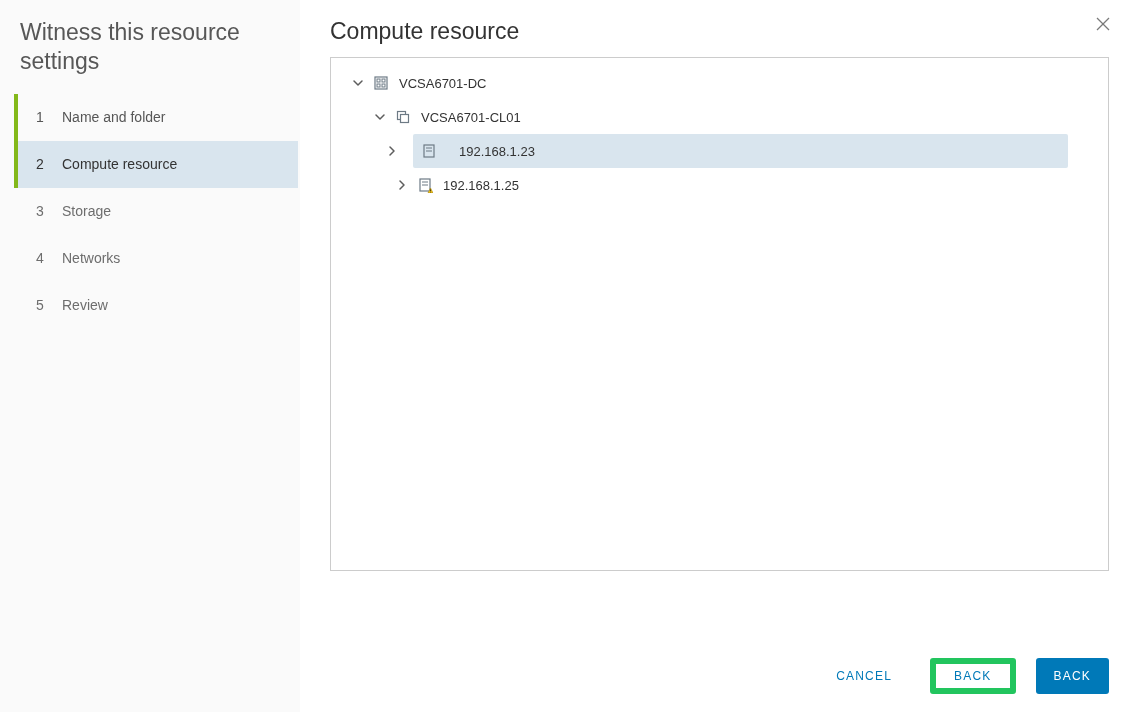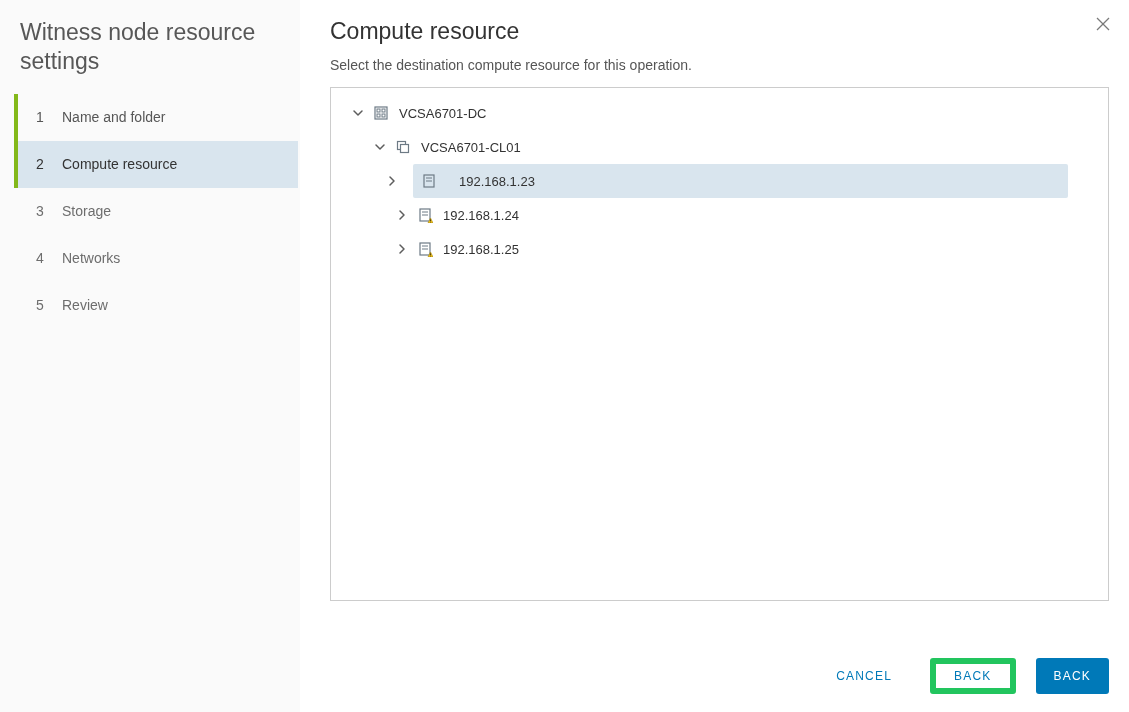--- a/index.html
+++ b/index.html
@@ -171,21 +171,21 @@
     </g>
     <g id="ic-close">
       <line x1="2" y1="2" x2="14" y2="14" stroke="currentColor" stroke-width="1.2"></line>
       <line x1="14" y1="2" x2="2" y2="14" stroke="currentColor" stroke-width="1.2"></line>
     </g>
   </defs>
 </svg>
 
 <div class="dialog">
   <aside class="sidebar">
-    <div class="sidebar-title">Witness node resource settings</div>
+    <div class="sidebar-title">Witness this resource settings</div>
     <ul class="steps" id="steps">
         <li class="step completed">
           <span class="step-num">1</span>
           <span>Name and folder</span>
         </li>
         <li class="step active">
           <span class="step-num">2</span>
           <span>Compute resource</span>
         </li>
         <li class="step upcoming">
@@ -203,21 +203,20 @@
       </ul>
   </aside>
 
   <main class="content">
     <span class="close-btn">
       <svg width="16" height="16" viewBox="0 0 16 16">
           <use href="#ic-close"></use>
         </svg>
     </span>
     <div class="content-header">Compute resource</div>
-    <div class="subtitle">Select the destination compute resource for this operation.</div>
 
     <div class="tree-box" id="tree">
         <div class="tree-row" style="padding-left: 20px; text-align: right;">
           <span class="caret">
             <svg width="14" height="14" viewBox="0 0 14 14">
               <use href="#ic-caret-down"></use>
             </svg>
           </span>
           <span class="node-icon"><svg width="16" height="16" viewBox="0 0 16 16">
               <use href="#ic-datacenter"></use>
@@ -252,31 +251,20 @@
         </div>
         <div class="tree-row" style="padding-left: 64px;">
           <span class="caret">
             <svg width="14" height="14" viewBox="0 0 14 14">
               <use href="#ic-caret-right"></use>
             </svg>
           </span>
           <span class="node-icon"><svg width="16" height="16" viewBox="0 0 16 16">
               <use href="#ic-host-warn"></use>
             </svg></span>
-          <span class="node-label">192.168.1.24</span>
-        </div>
-        <div class="tree-row" style="padding-left: 64px;">
-          <span class="caret">
-            <svg width="14" height="14" viewBox="0 0 14 14">
-              <use href="#ic-caret-right"></use>
-            </svg>
-          </span>
-          <span class="node-icon"><svg width="16" height="16" viewBox="0 0 16 16">
-              <use href="#ic-host-warn"></use>
-            </svg></span>
           <span class="node-label">192.168.1.25</span>
         </div>
       </div>
 
     <div class="footer">
       <button class="btn link">CANCEL</button>
       <button class="btn outline">BACK</button>
       <button class="btn primary">BACK</button>
     </div>
   </main>

